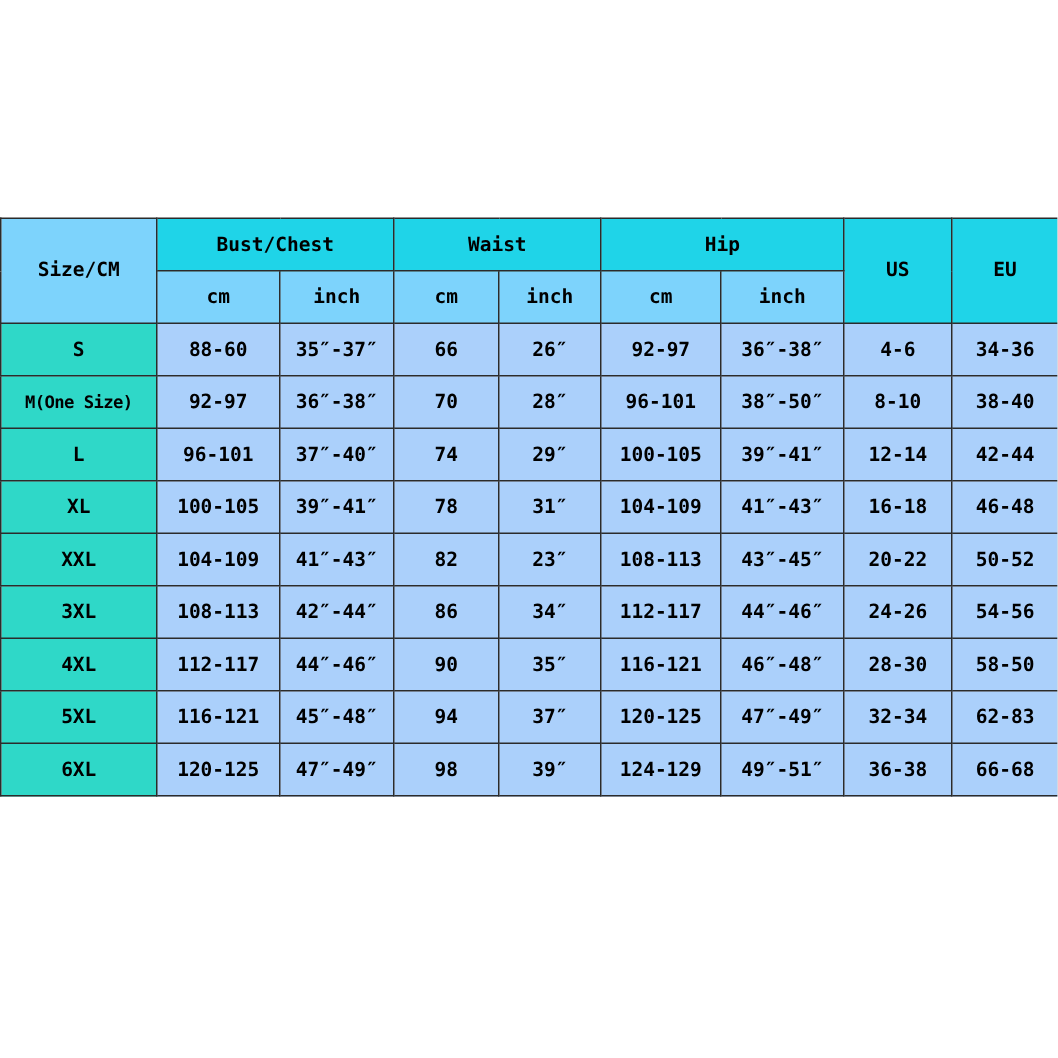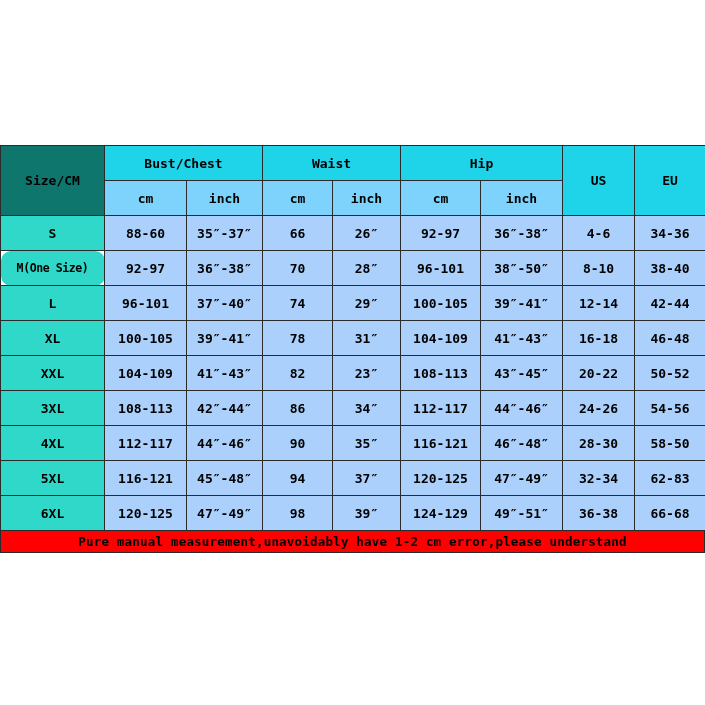--- a/index.html
+++ b/index.html
@@ -47,40 +47,39 @@
 
   
   .hdr-cyan {
     background: #1fd4e8;
     margin-top: 28px;
   }
   .hdr-green {
     background: #7dd3fc;
   }
   .hdr-size {
-    background: #0f766e;
+    background: #7dd3fc;
     text-align: left;
     padding-left: 6px;
   }
 
   
   .cell-size {
     background: #2fd8c8;
     text-align: left;
     padding-left: 6px;
     font-size: 13px;
   }
   .cell-data {
     background: #abd0fb;
   }
 
   .cell-size.small {
     font-size: 11.5px;
     letter-spacing: -0.4px;
-    border-radius: 10px;
   }
 
   .note-bar {
     background: #ff0000;
     color: #000000;
     font-weight: bold;
     text-align: center;
     font-size: 12.5px;
     height: 22px;
     line-height: 22px;
@@ -225,16 +224,15 @@
           <td class="cell-data">98</td>
           <td class="cell-data">39″</td>
           <td class="cell-data">124-129</td>
           <td class="cell-data">49″-51″</td>
           <td class="cell-data">36-38</td>
           <td class="cell-data">66-68</td>
         </tr>
       </tbody>
     </table>
 
-    <div class="note-bar">Pure manual measurement,unavoidably have 1-2 cm error,please understand</div>
   </div>
 
 </div>
 
 </body></html>

